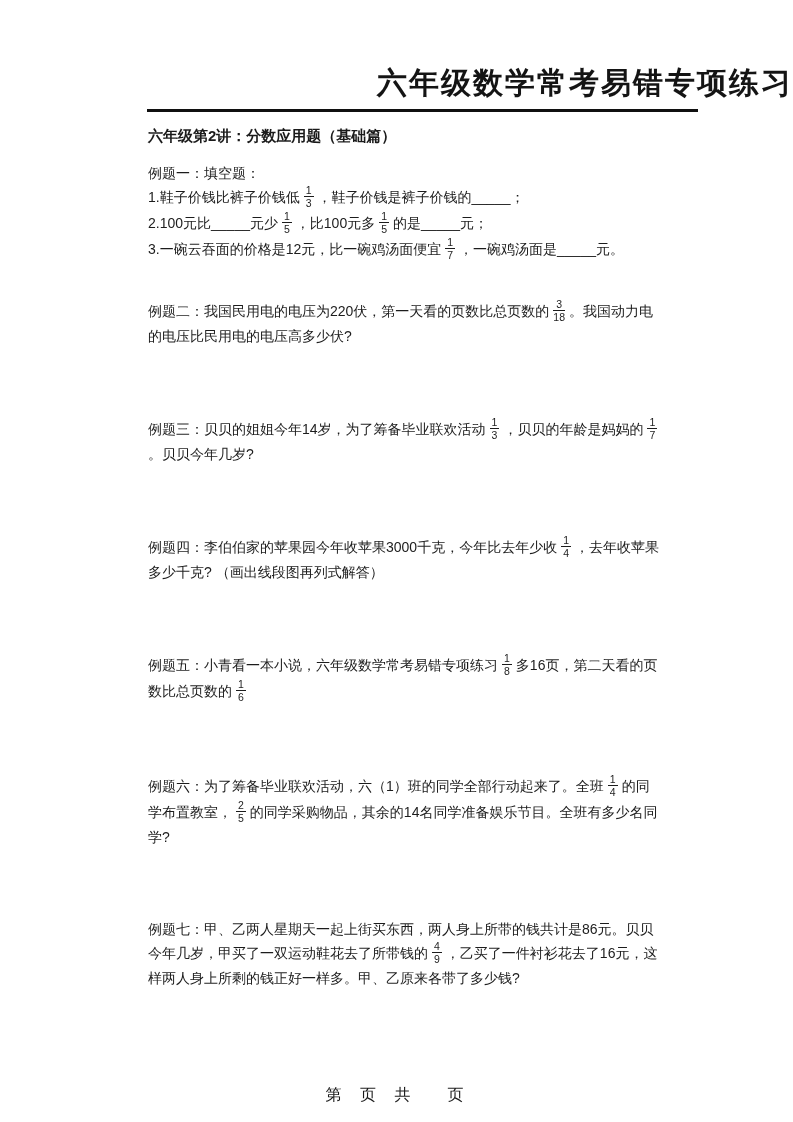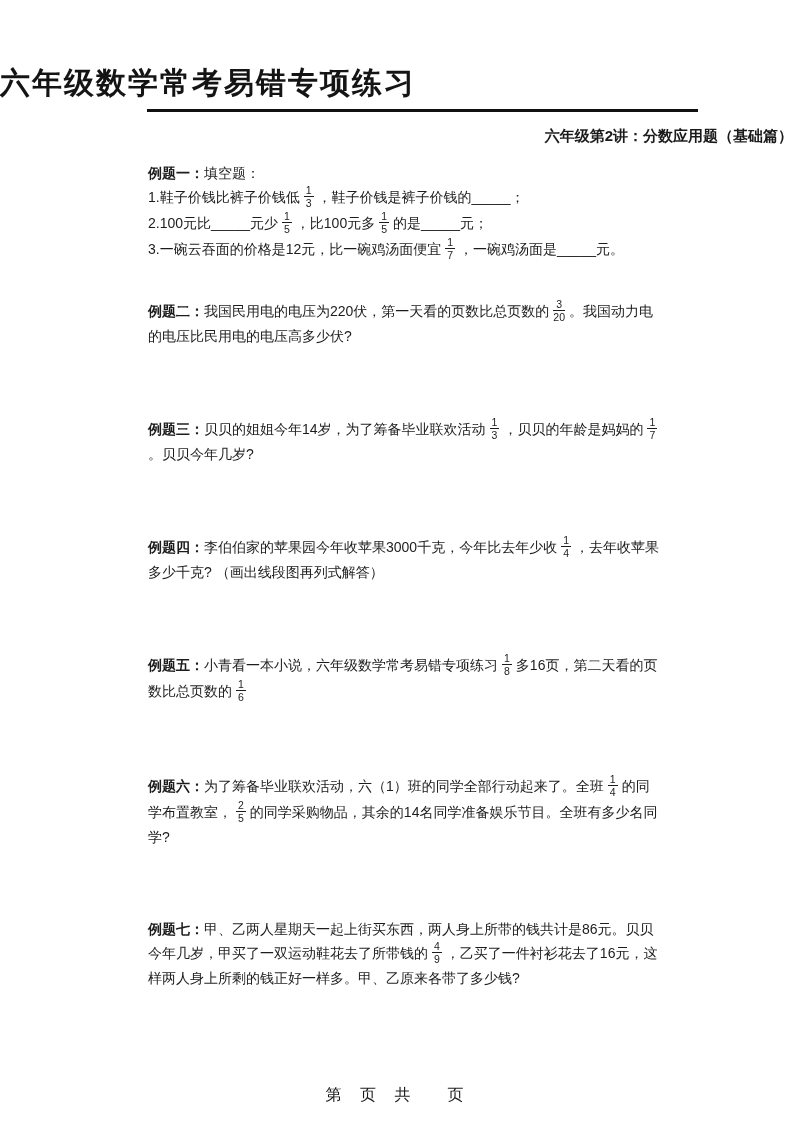--- a/index.html
+++ b/index.html
@@ -9,51 +9,50 @@
     height: 1122px;
     margin: 0 auto;
     background: #ffffff;
     color: #1c1c1c;
     font-family: "Liberation Sans", "DejaVu Sans", sans-serif;
     overflow: hidden;
   }
   h1.title {
     margin: 0;
     padding-top: 62px;
-    text-align: left;
+    text-align: right;
     font-size: 30px;
     line-height: 42px;
     font-weight: bold;
     letter-spacing: 2px;
     color: #141414;
   }
   .title-rule {
     width: 551px;
     height: 3px;
     background: #101010;
     margin: 5px 0 0 147px;
   }
   h2.subtitle {
     margin: 14px 0 0 148px;
     font-size: 15px;
     line-height: 20px;
     font-weight: bold;
     color: #1a1a1a;
-    text-align: right;
   }
   .problems {
     margin: 16px 0 0 148px;
     width: 514px;
     font-size: 14px;
     line-height: 23px;
     color: #1c1c1c;
   }
   .problem { margin-bottom: 69px; }
   .problem:first-child { margin-bottom: 36px; }
-  .plabel { font-weight: bold; }
+  .plabel { font-weight: normal; }
   .frac {
     display: inline-block;
     vertical-align: middle;
     text-align: center;
     font-size: 10.5px;
     line-height: 10px;
     margin: 0 4px 3px 4px;
   }
   .frac .num { display: block; padding: 0 2px 1px 2px; }
   .frac .den { display: block; border-top: 1px solid #1c1c1c; padding-top: 1px; }
@@ -73,21 +72,21 @@
 
 <div class="page">
   <header>
     <h1 class="title">六年级数学常考易错专项练习</h1>
     <div class="title-rule"></div>
     <h2 class="subtitle">六年级第2讲：分数应用题（基础篇）</h2>
   </header>
 
   <main class="problems" id="problems">
       <div class="problem"><span class="plabel">例题一：</span><span>填空题：</span><br><span>1.鞋子价钱比裤子价钱低</span><span class="frac"><span class="num">1</span><span class="den">3</span></span><span>，鞋子价钱是裤子价钱的_____；</span><br><span>2.100元比_____元少</span><span class="frac"><span class="num">1</span><span class="den">5</span></span><span>，比100元多</span><span class="frac"><span class="num">1</span><span class="den">5</span></span><span>的是_____元；</span><br><span>3.一碗云吞面的价格是12元，比一碗鸡汤面便宜</span><span class="frac"><span class="num">1</span><span class="den">7</span></span><span>，一碗鸡汤面是_____元。</span></div>
-      <div class="problem"><span class="plabel">例题二：</span><span>我国民用电的电压为220伏，第一天看的页数比总页数的</span><span class="frac"><span class="num">3</span><span class="den">20</span></span><span>。我国动力电的电压比民用电的电压高多少伏?</span></div>
+      <div class="problem"><span class="plabel">例题二：</span><span>我国民用电的电压为220伏，第一天看的页数比总页数的</span><span class="frac"><span class="num">3</span><span class="den">18</span></span><span>。我国动力电的电压比民用电的电压高多少伏?</span></div>
       <div class="problem"><span class="plabel">例题三：</span><span>贝贝的姐姐今年14岁，为了筹备毕业联欢活动</span><span class="frac"><span class="num">1</span><span class="den">3</span></span><span>，贝贝的年龄是妈妈的</span><span class="frac"><span class="num">1</span><span class="den">7</span></span><span>。贝贝今年几岁?</span></div>
       <div class="problem"><span class="plabel">例题四：</span><span>李伯伯家的苹果园今年收苹果3000千克，今年比去年少收</span><span class="frac"><span class="num">1</span><span class="den">4</span></span><span>，去年收苹果多少千克? （画出线段图再列式解答）</span></div>
       <div class="problem"><span class="plabel">例题五：</span><span>小青看一本小说，六年级数学常考易错专项练习</span><span class="frac"><span class="num">1</span><span class="den">8</span></span><span>多16页，第二天看的页数比总页数的</span><span class="frac"><span class="num">1</span><span class="den">6</span></span></div>
       <div class="problem"><span class="plabel">例题六：</span><span>为了筹备毕业联欢活动，六（1）班的同学全部行动起来了。全班</span><span class="frac"><span class="num">1</span><span class="den">4</span></span><span>的同学布置教室，</span><span class="frac"><span class="num">2</span><span class="den">5</span></span><span>的同学采购物品，其余的14名同学准备娱乐节目。全班有多少名同学?</span></div>
       <div class="problem"><span class="plabel">例题七：</span><span>甲、乙两人星期天一起上街买东西，两人身上所带的钱共计是86元。贝贝今年几岁，甲买了一双运动鞋花去了所带钱的</span><span class="frac"><span class="num">4</span><span class="den">9</span></span><span>，乙买了一件衬衫花去了16元，这样两人身上所剩的钱正好一样多。甲、乙原来各带了多少钱?</span></div>
     </main>
 
   <footer class="page-footer">
     <span>第 页 共  页</span>
   </footer>

